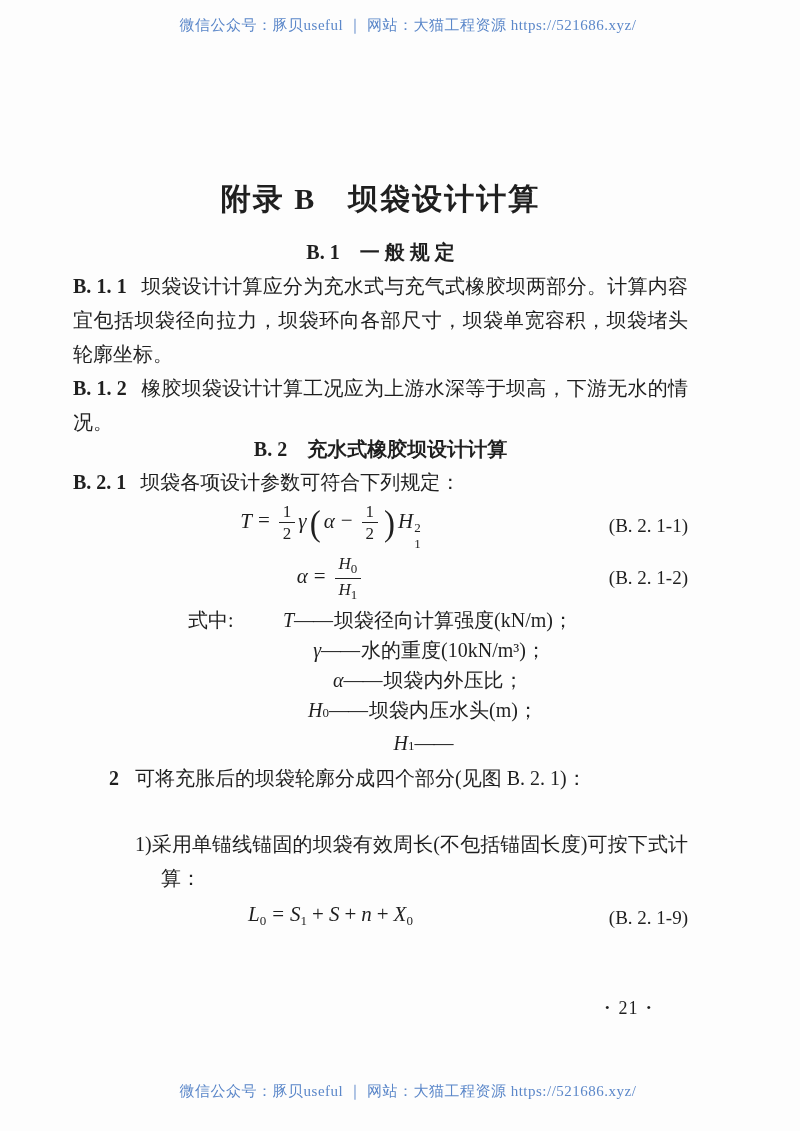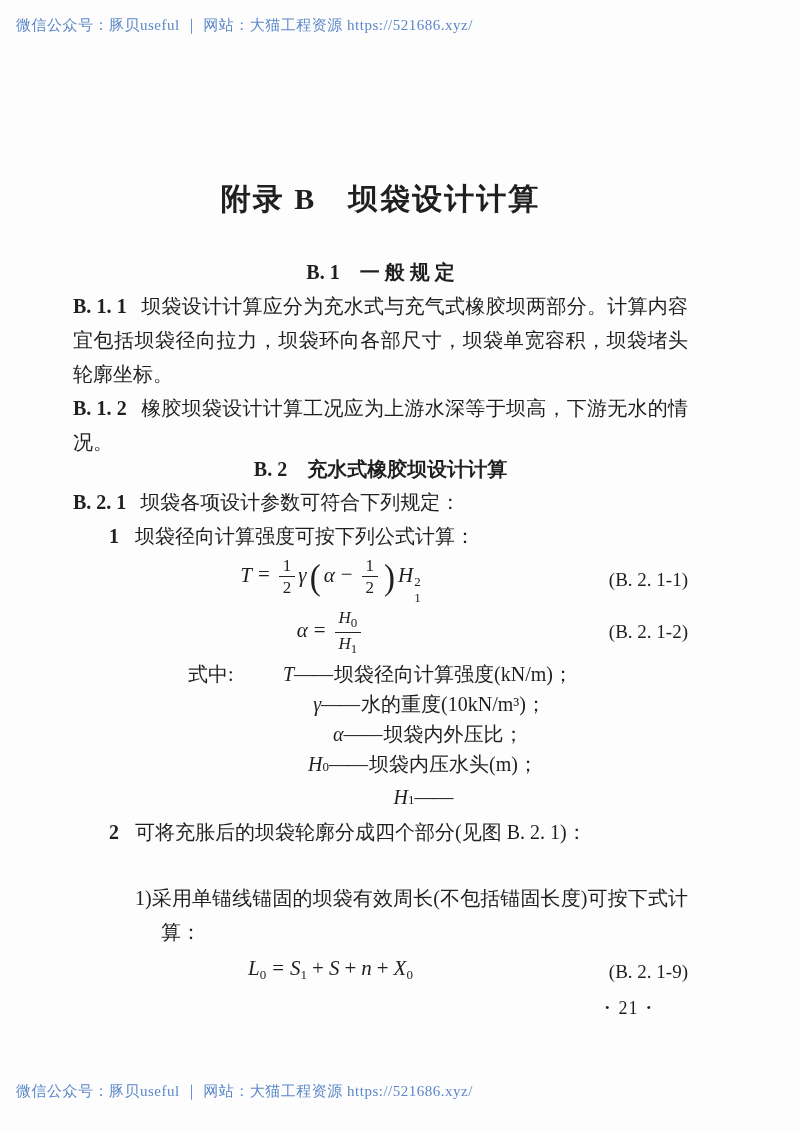--- a/index.html
+++ b/index.html
@@ -8,21 +8,21 @@
     position:relative;
     width:800px; height:1131px;
     background:#fdfdfd;
     color:#1f1f1f;
     font-family:"Liberation Serif","DejaVu Serif",serif;
     overflow:hidden;
     margin:0 auto;
   }
   .watermark {
     position:absolute; left:0; width:100%;
-    text-align:left;
+    text-align:center;
     font-size:15px; line-height:22px;
     color:#5b87c9;
     letter-spacing:0.5px;
     padding-left:16px;
   }
   .watermark.top { top:14px; }
   .watermark.bottom { top:1080px; }
 
   .content {
     padding:182px 112px 0 73px;
@@ -34,21 +34,21 @@
     font-size:30px; line-height:34px;
     font-weight:700;
     text-align:center;
     letter-spacing:2px;
   }
   .sec-heading {
     font-size:20px; line-height:20px;
     font-weight:700;
     text-align:center;
   }
-  .sec-heading.b1 { margin-top:46px; }
+  .sec-heading.b1 { margin-top:26px; }
   .sec-heading.b2 { }
 
   .clause { margin-top:0; }
   .clause.first { margin-top:7px; }
   .clause-label { font-weight:700; margin-right:14px; white-space:nowrap; }
   .clause.b21 { margin-top:6px; }
 
   .item { padding-left:36px; }
   .item-label { font-weight:700; margin-right:16px; }
   .subitem { padding-left:88px; text-indent:-26px;margin-top:32px; }
@@ -121,21 +121,20 @@
     <h2 class="sec-heading b1">B. 1　一 般 规 定</h2>
 
     <p class="clause first"><span class="clause-label">B. 1. 1</span><span>坝袋设计计算应分为充水式与充气式橡胶坝两部分。计算内容宜包括坝袋径向拉力，坝袋环向各部尺寸，坝袋单宽容积，坝袋堵头轮廓坐标。</span></p>
 
     <p class="clause"><span class="clause-label">B. 1. 2</span><span>橡胶坝袋设计计算工况应为上游水深等于坝高，下游无水的情况。</span></p>
 
     <h2 class="sec-heading b2">B. 2　充水式橡胶坝设计计算</h2>
 
     <p class="clause b21"><span class="clause-label">B. 2. 1</span><span>坝袋各项设计参数可符合下列规定：</span></p>
 
-    <p class="item"><span class="item-label">1</span><span>坝袋径向计算强度可按下列公式计算：</span></p>
 
     <div class="equation">
       <div class="eq-body">
         <span class="var">T</span><span class="op">=</span><span class="frac">
             <span class="fnum">1</span>
             <span class="fden">2</span>
           </span><span class="var">γ</span><span class="bigp">(</span><span class="var">α</span><span class="op">−</span><span class="frac">
             <span class="fnum">1</span>
             <span class="fden">2</span>
           </span><span class="bigp">)</span><span class="var">H</span><span class="ssstack">

